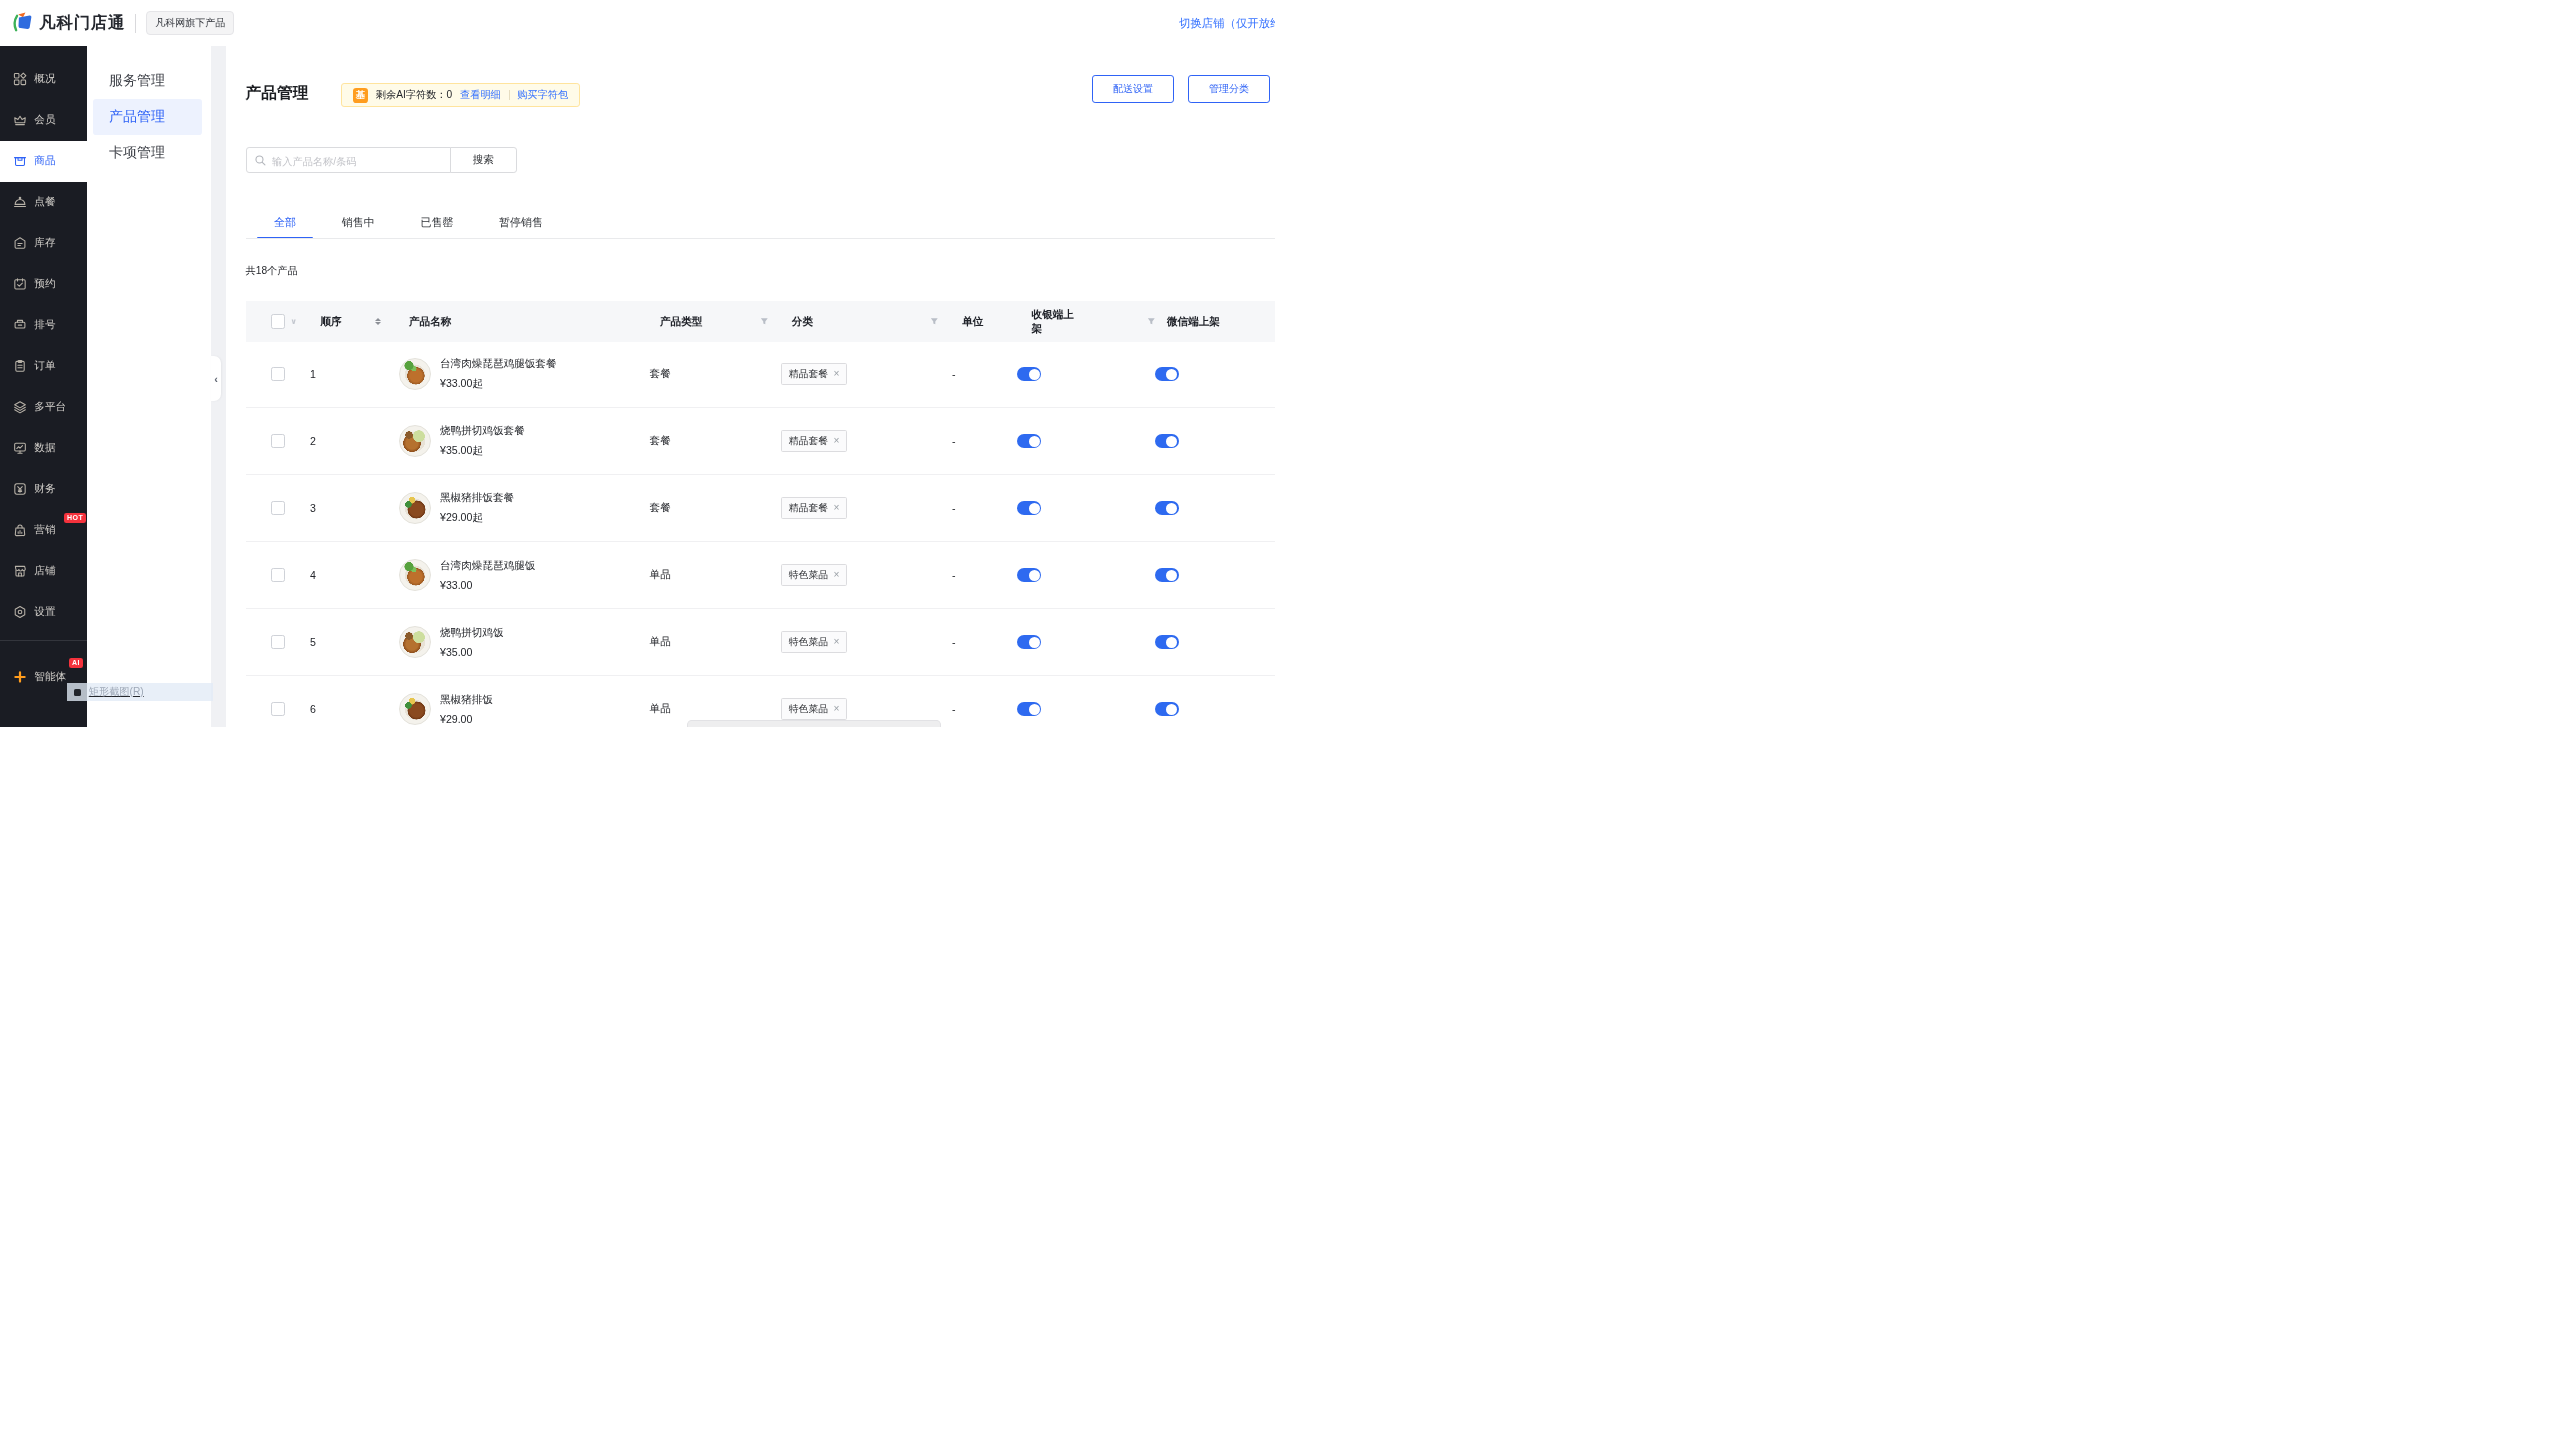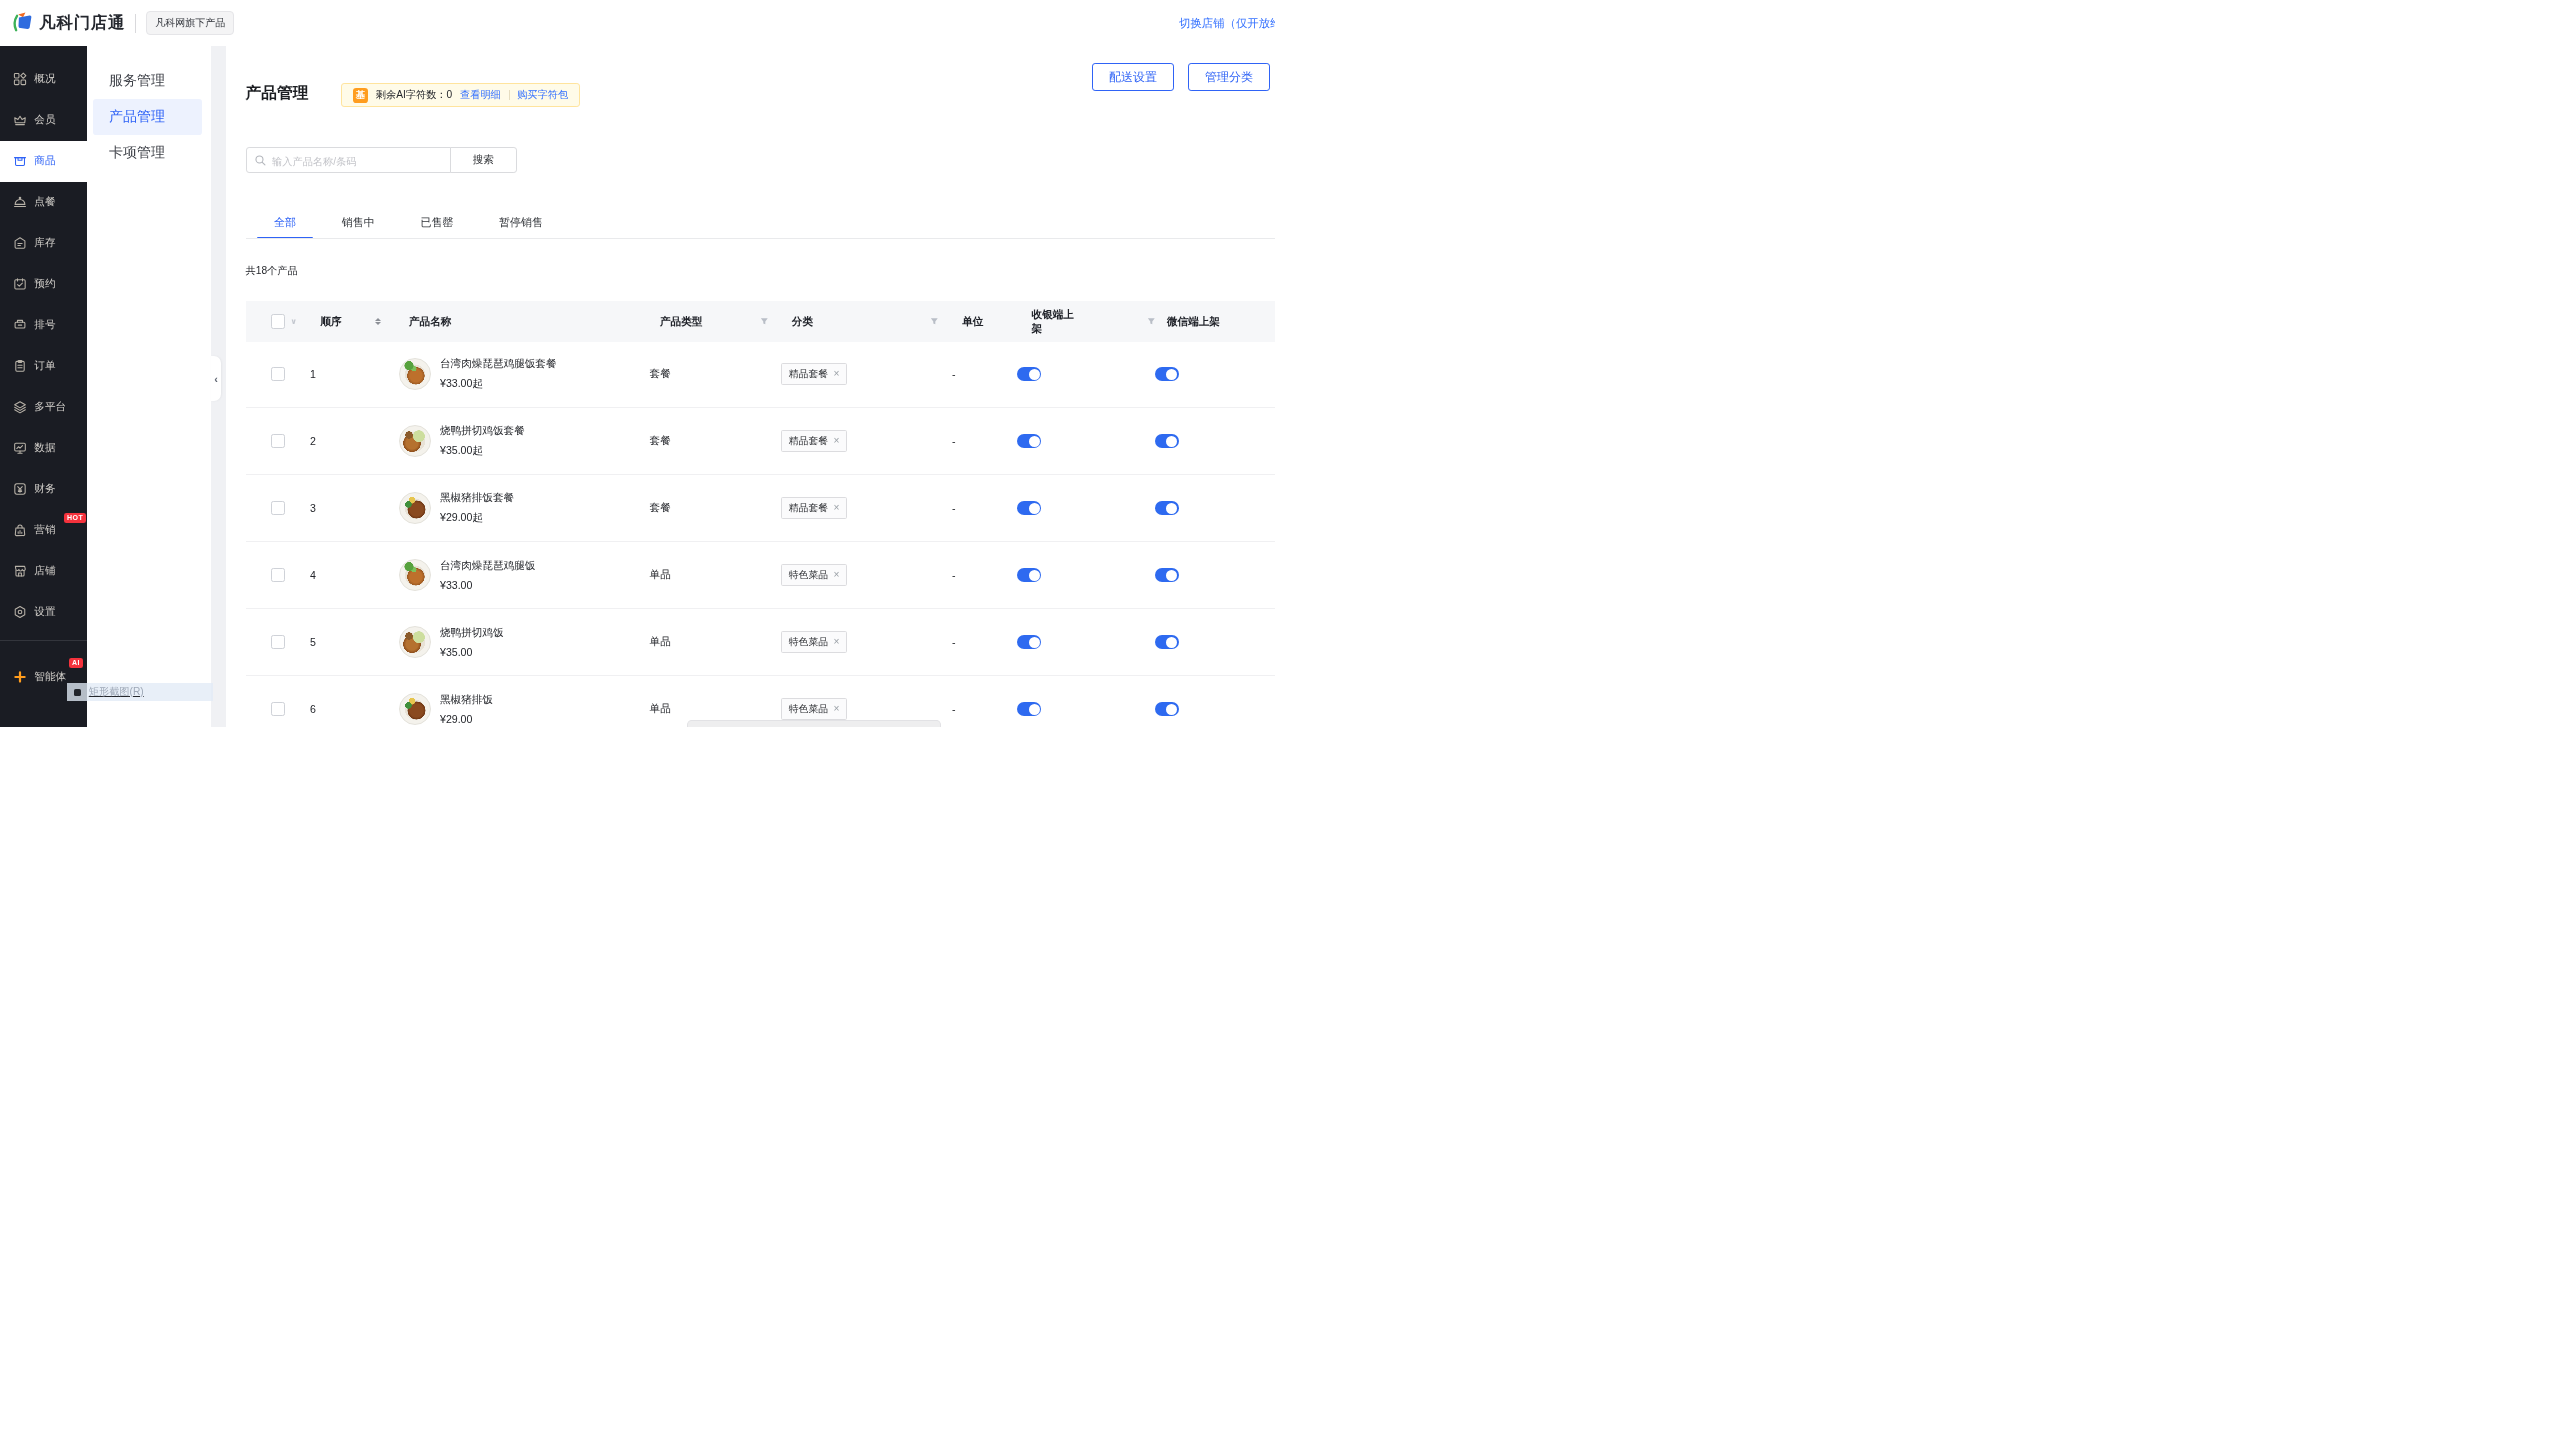--- a/index.html
+++ b/index.html
@@ -29,21 +29,21 @@
   .collapse-tab{position:absolute;left:211px;top:356px;width:10.2px;height:45px;background:#fff;border-radius:0 7px 7px 0;
                 display:flex;align-items:center;justify-content:center;color:#5f6672;font-size:11px;font-weight:700;cursor:pointer;box-shadow:0.8px 0 2.3px rgba(0,0,0,.05);}
   
   .main{position:absolute;left:226px;top:46px;right:0;bottom:0;background:#fff;}
   .page-title{position:absolute;left:19.6px;top:37px;font-size:15.7px;font-weight:700;color:#1c1e22;}
   .quota{position:absolute;left:115px;top:37px;height:24px;display:flex;align-items:center;gap:7.8px;background:#fffbe8;border:0.8px solid #ffe49d;border-radius:3.1px;padding:0 11px;box-sizing:border-box;}
   .quota-badge{width:15px;height:15px;background:#ff9d1f;border-radius:3.1px;color:#fff;font-size:9.4px;font-weight:700;display:flex;align-items:center;justify-content:center;}
   .quota-label{font-size:10.2px;color:#24262b;}
   .quota-link{font-size:10.2px;color:#3370ff;cursor:pointer;}
   .quota-sep{width:0.8px;height:10.2px;background:#e6ddc0;}
-  .btn{position:absolute;top:17px;height:28px;width:82px;border:0.8px solid #2f63f6;border-radius:3.1px;background:#fff;color:#2f63f6;font-size:12px;display:flex;align-items:center;justify-content:center;cursor:pointer;box-sizing:border-box;}
+  .btn{position:absolute;top:29px;height:28px;width:82px;border:0.8px solid #2f63f6;border-radius:3.1px;background:#fff;color:#2f63f6;font-size:10px;display:flex;align-items:center;justify-content:center;cursor:pointer;box-sizing:border-box;}
   .btn-delivery{left:866px;}
   .btn-category{left:962px;}
   
   .searchbar{position:absolute;left:19.6px;top:101px;display:flex;}
   .search-box{position:relative;width:205px;height:26px;border:0.8px solid #dadbde;border-radius:3.1px 0 0 3.1px;box-sizing:border-box;background:#fff;}
   .search-box input{position:absolute;left:23.5px;top:0;height:24px;width:172px;border:none;outline:none;font-size:10.2px;color:#333;background:transparent;font-family:inherit;}
   .search-box input::placeholder{color:#c2c3c8;}
   .search-glass{position:absolute;left:7px;top:6.3px;}
   .search-btn{width:67px;height:26px;margin-left:-0.8px;border:0.8px solid #dadbde;border-radius:0 3.1px 3.1px 0;background:#fff;font-size:10.6px;color:#2b2d31;display:flex;align-items:center;justify-content:center;cursor:pointer;box-sizing:border-box;}
   

